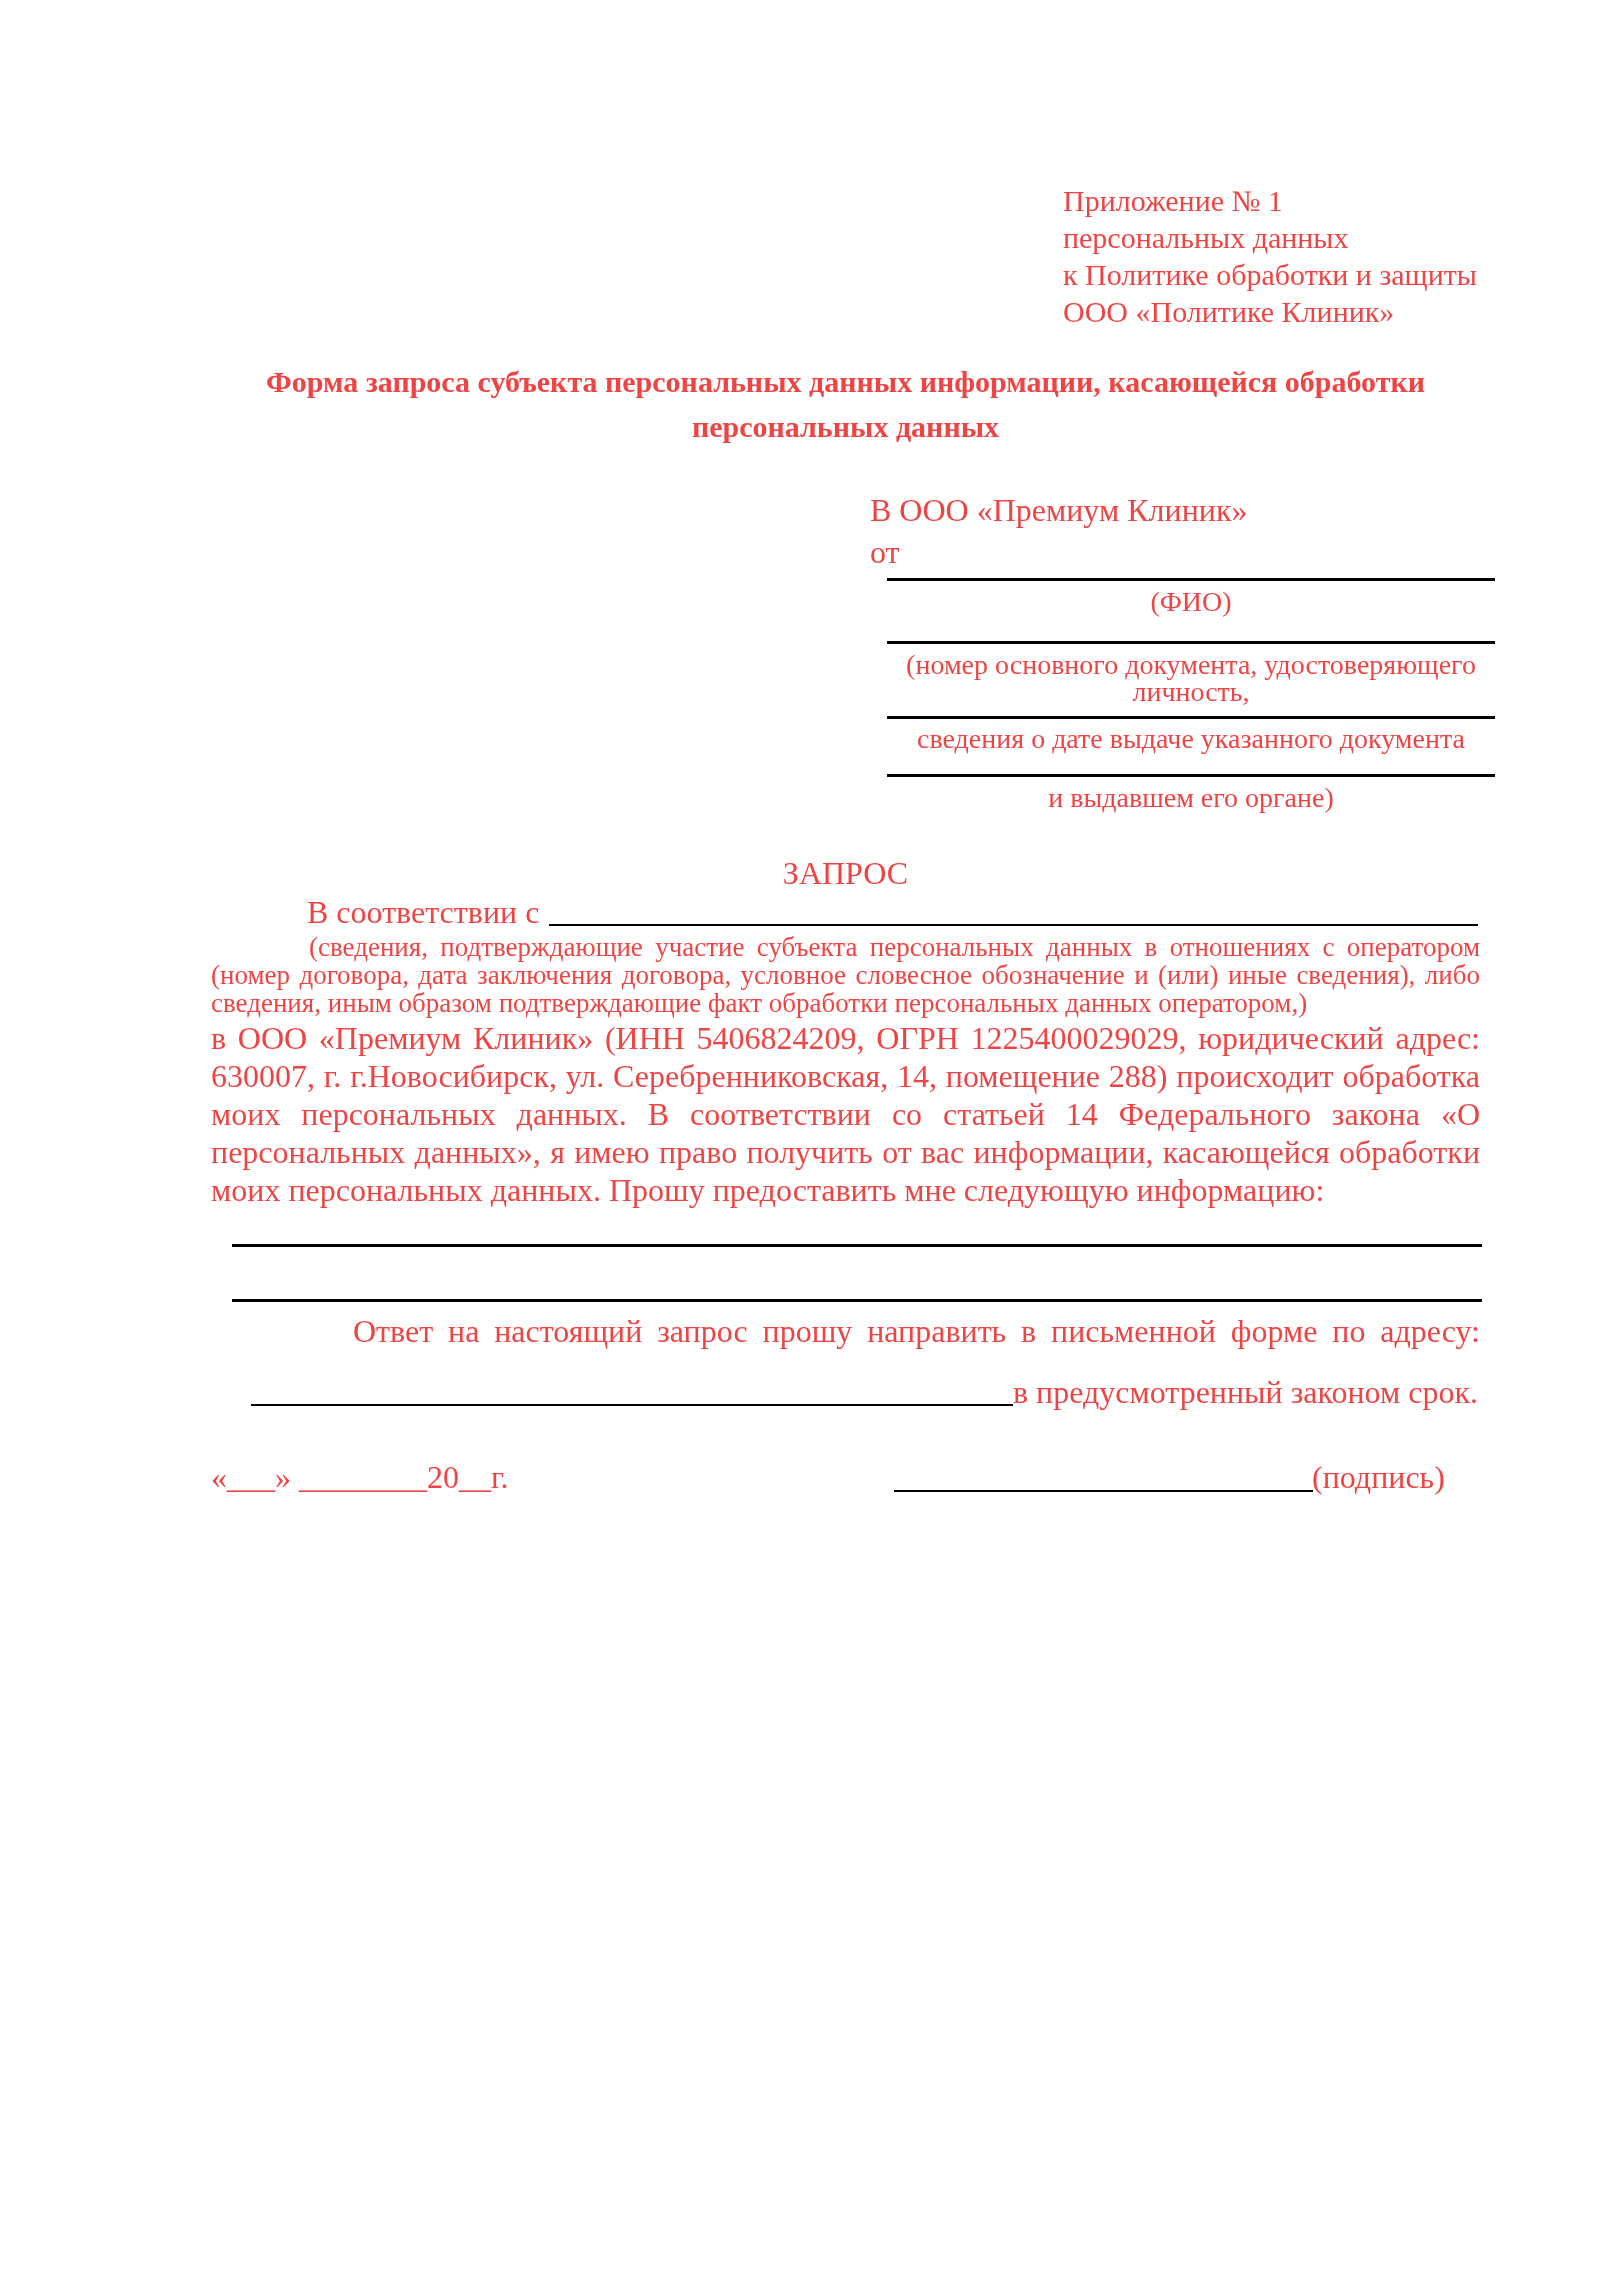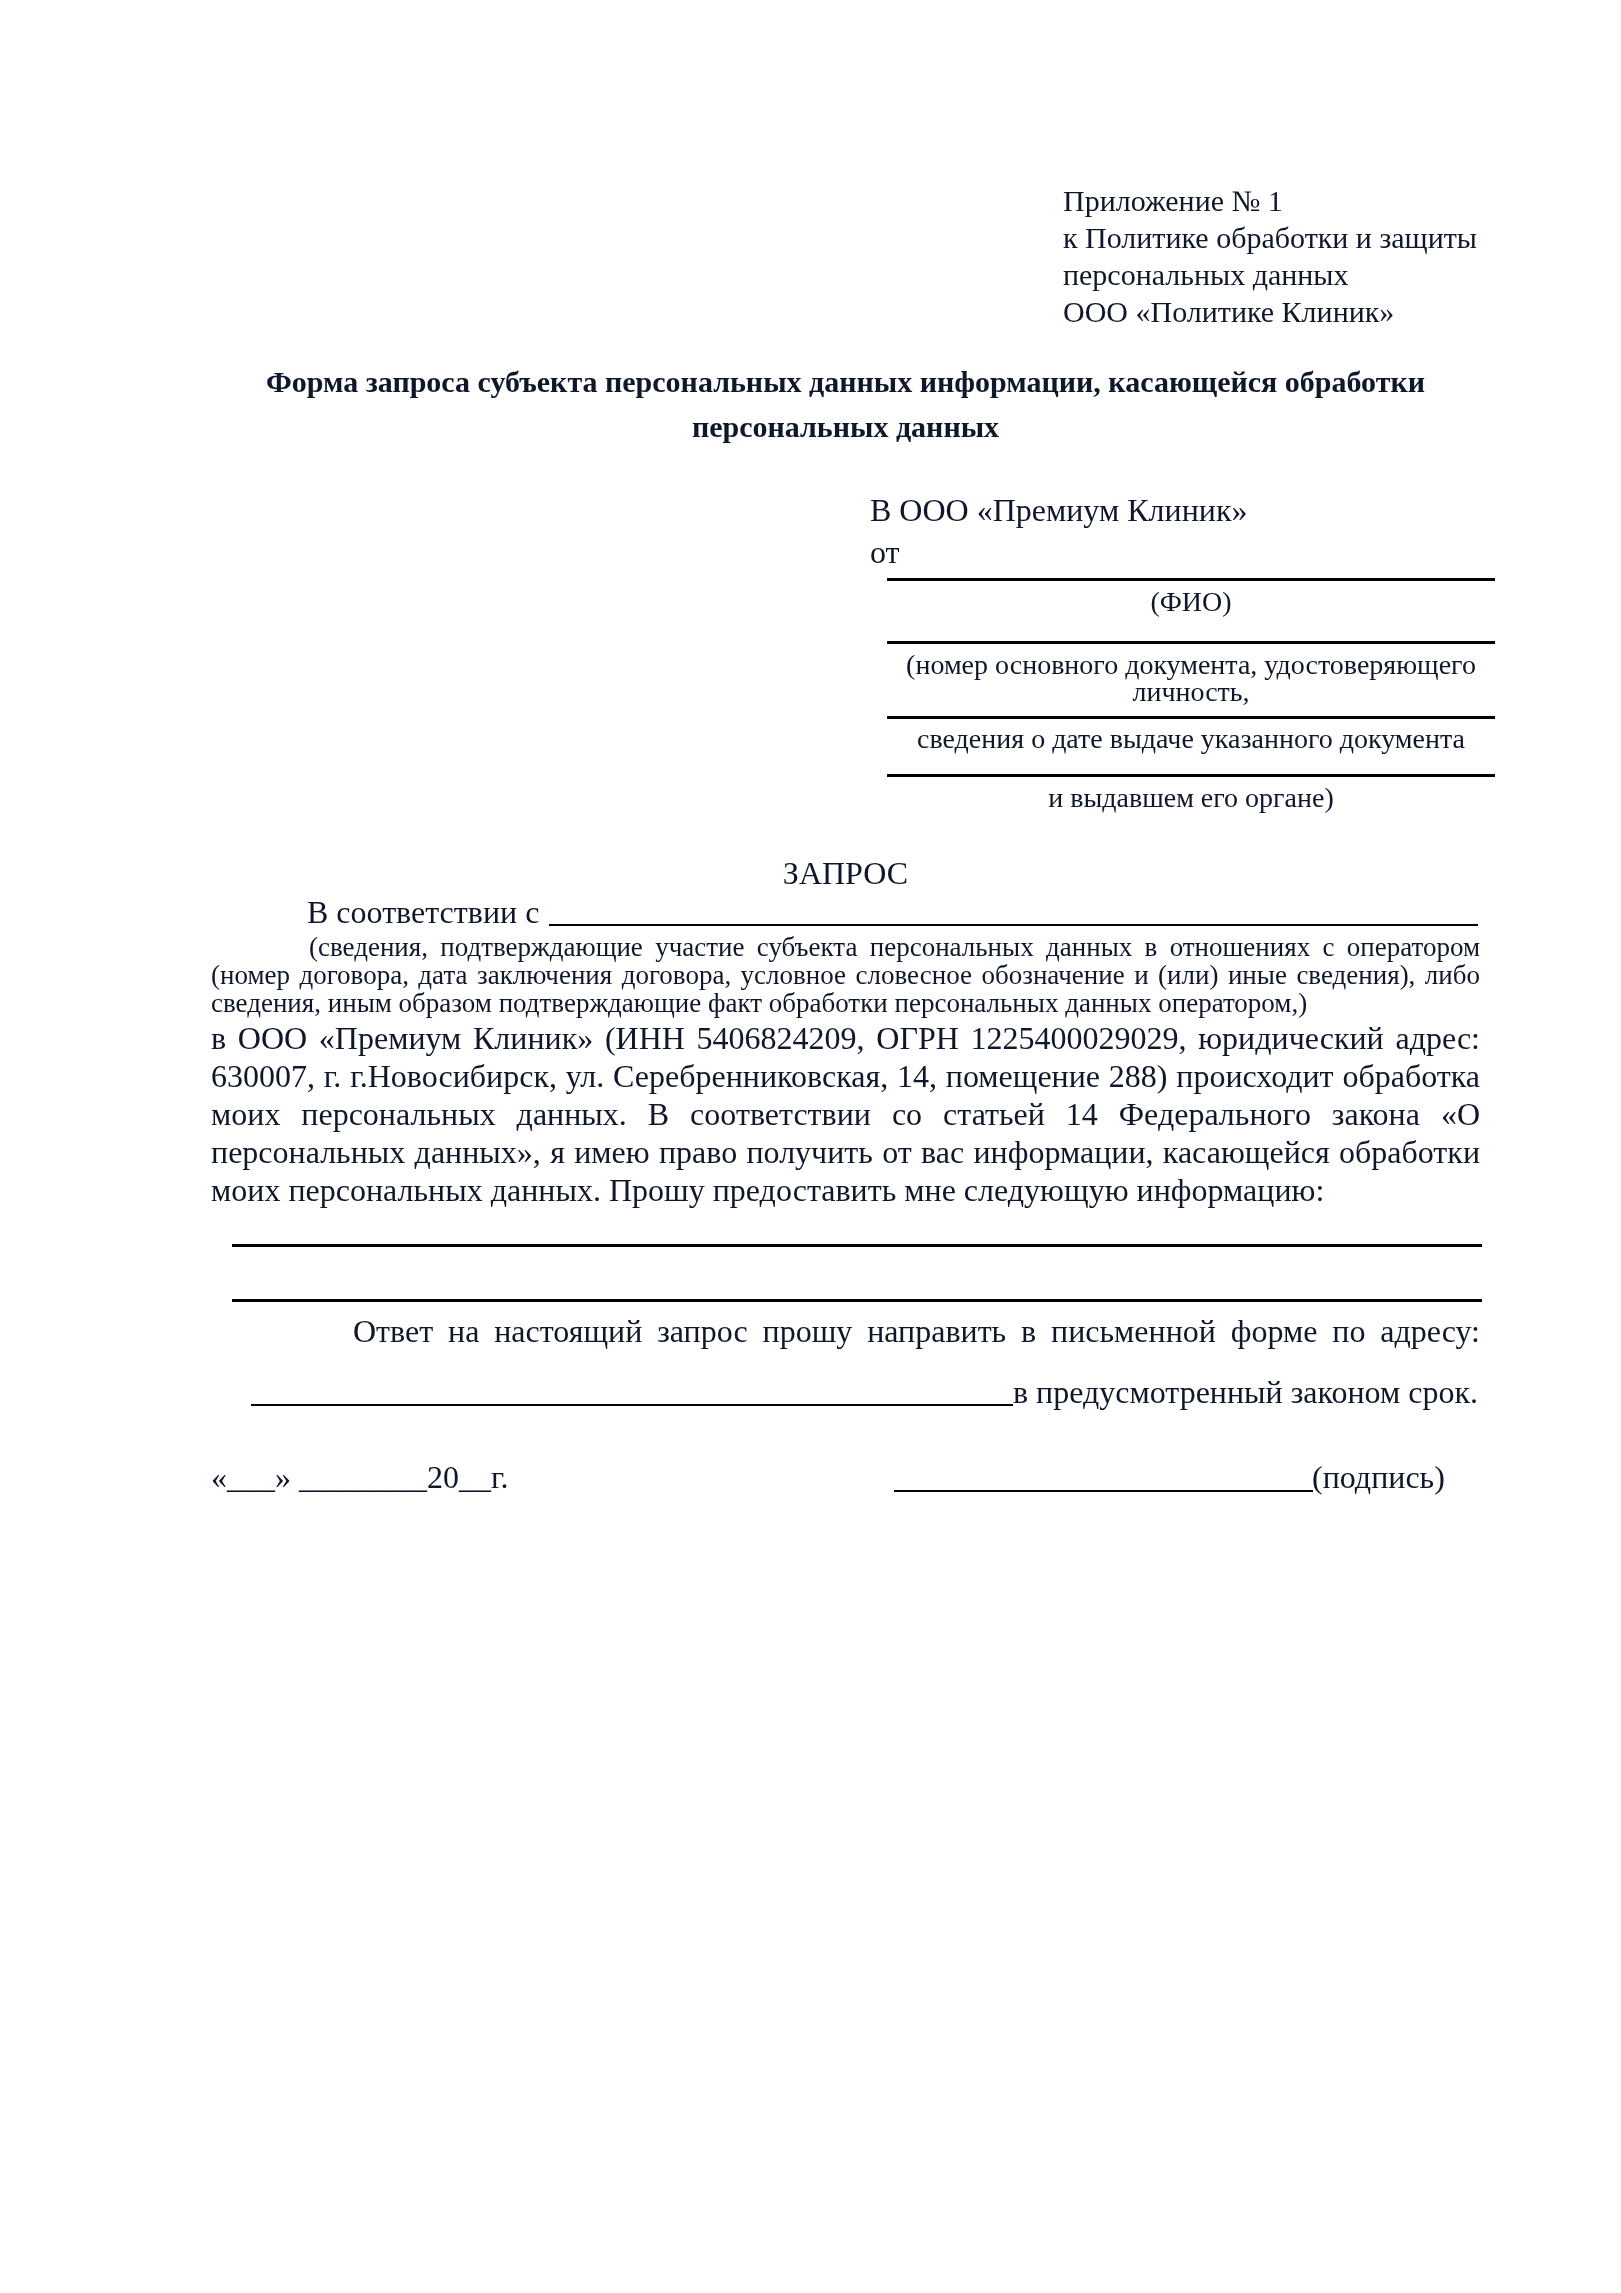--- a/index.html
+++ b/index.html
@@ -1,20 +1,20 @@
 <!DOCTYPE html>
 <html lang="ru"><head>
 <meta charset="utf-8">
 <style>
   html,body{margin:0;padding:0;background:#ffffff;}
   .page{
     position:relative;
     width:1621px;height:2260px;
     background:#ffffff;
-    color:#0f172a;
+    color:#ef4444;
     font-family:"Liberation Serif","DejaVu Serif",serif;
     overflow:hidden;
   }
   
   .header{position:absolute;left:1063px;top:182px;font-size:30px;line-height:37px;}
   .header span{display:block;}
   
   .title{position:absolute;left:211px;top:359px;width:1269px;
          text-align:center;font-weight:bold;font-size:30px;line-height:45px;}
   
@@ -52,22 +52,22 @@
   .sig-fill{position:absolute;left:894px;top:1459px;width:419px;height:31px;border-bottom:2.9px solid #000;}
   .sig-cap{position:absolute;left:1312px;top:1459px;font-size:32px;line-height:37px;}
 </style>
 </head>
 <body>
 
 <div class="page">
 
   <div class="header">
     <span>Приложение № 1</span>
+    <span>персональных данных</span>
     <span>к Политике обработки и защиты</span>
-    <span>персональных данных</span>
     <span>ООО «Политике Клиник»</span>
   </div>
 
   <div class="title">Форма запроса субъекта персональных данных информации, касающейся обработки персональных данных</div>
 
   <div class="addr-to">В ООО «Премиум Клиник»</div>
   <div class="addr-from">от</div>
 
   <div class="rule r1"></div>
   <div class="cap c1">(ФИО)</div>

